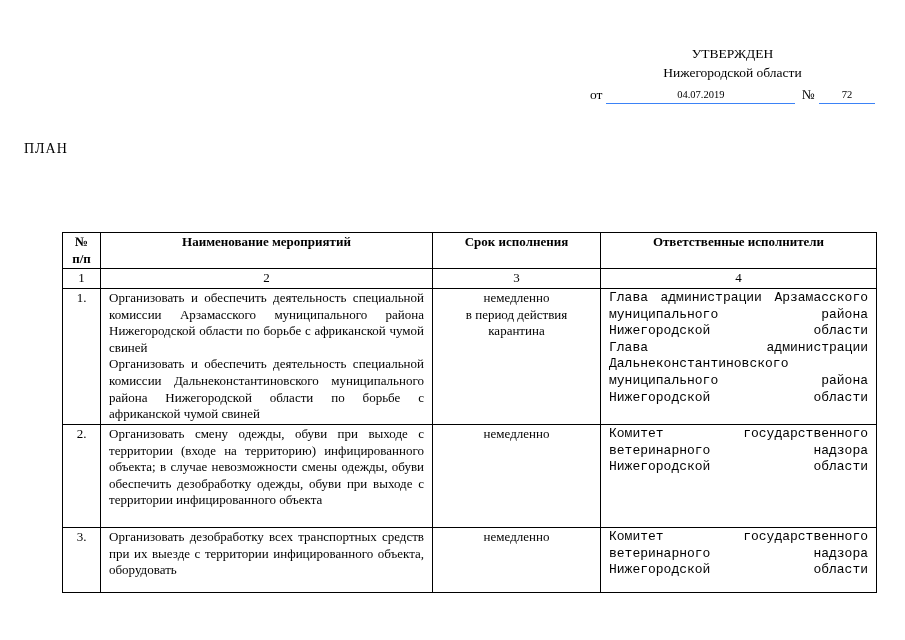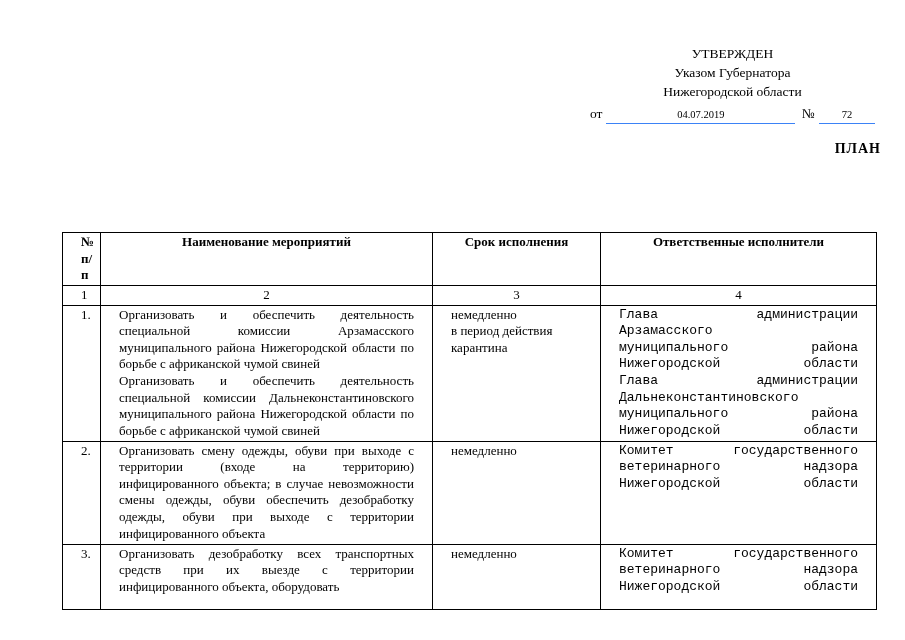--- a/index.html
+++ b/index.html
@@ -20,54 +20,53 @@
     .stamp-line { display: flex; align-items: flex-end; margin-top: 3px; }
     .stamp-line .lbl { flex: 0 0 auto; padding: 0 4px 0 0; }
     .blank { border-bottom: 1px solid #3b82f6; text-align: center; height: 17px; }
     .blank.long { flex: 1 1 auto; margin-right: 7px; }
     .blank.short { flex: 0 0 56px; }
     .blank .fill { font-size: 10.5px; display: inline-block; transform: translateY(-2px); }
 
     
     .title-block {
       position: absolute; top: 140px; left: 24px; right: 24px;
-      text-align: right; font-weight: bold;
+      text-align: left; font-weight: normal;
       font-size: 14.5px; line-height: 1.35;
     }
     .title-block .plan { font-size: 14px; margin-bottom: 9px; letter-spacing: 1px; }
 
     
     table.doc {
       position: absolute; top: 232px; left: 62px; width: 814px;
       border-collapse: collapse; table-layout: fixed;
       font-size: 13px; line-height: 1.28;
     }
-    table.doc td, table.doc th { border: 1px solid #000; vertical-align: top; padding: 1px 18px; }
+    table.doc td, table.doc th { border: 1px solid #000; vertical-align: top; padding: 1px 8px; }
     col.c1 { width: 38px; } col.c2 { width: 332px; }
     col.c3 { width: 168px; } col.c4 { width: 276px; }
     th { font-weight: bold; text-align: center; vertical-align: middle; padding: 4px 3px; height: 26px; }
     .numrow td { text-align: center; padding: 0 2px; }
     .section td { text-align: center; font-weight: bold; padding: 0 2px; }
     td.num { text-align: center; vertical-align: middle; }
     td.num.vtop { vertical-align: top; }
     td.activity { text-align: justify; white-space: pre-line; }
-    td.deadline { text-align: left; white-space: pre-line; }
+    td.deadline { text-align: center; white-space: pre-line; }
     td.resp { text-align: justify; text-align-last: justify; white-space: pre-line; font-family: Liberation Mono, monospace; }
     tr.r1 td { height: 130px; }
     tr.r2 td { height: 100px; }
     tr.r3 td { height: 62px; }
   </style>
 </head>
 <body>
 
 <div class="page">
 
   <div class="approval">
     <div class="c">УТВЕРЖДЕН</div>
-    <div class="c">Указом Губернатора</div>
     <div class="c">Нижегородской области</div>
     <div class="stamp-line">
       <span class="lbl">от</span>
       <span class="blank long"><span class="fill">04.07.2019</span></span>
       <span class="lbl">№</span>
       <span class="blank short"><span class="fill">72</span></span>
     </div>
   </div>
 
   <div class="title-block">

